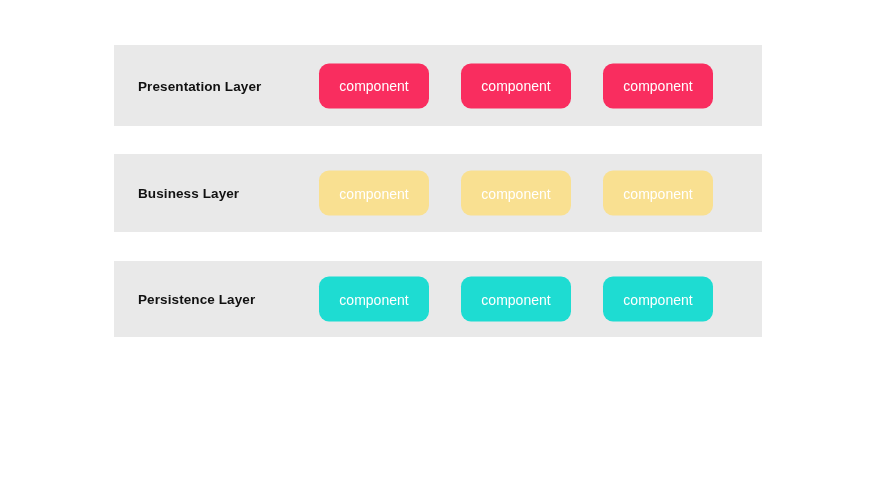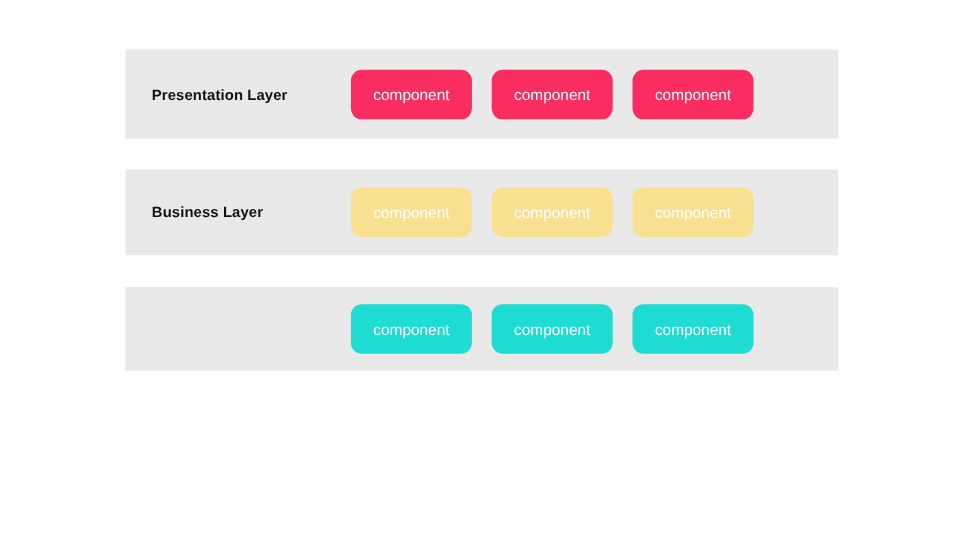--- a/index.html
+++ b/index.html
@@ -35,21 +35,21 @@
     color: #111111;
     white-space: nowrap;
     letter-spacing: 0.1px;
   }
   .components {
     position: absolute;
     left: 205px;
     top: 50%;
     transform: translateY(-50%);
     display: flex;
-    gap: 18px;
+    gap: 32px;
     align-items: center;
   }
   .comp {
     width: 110px;
     height: 45px;
     border-radius: 10px;
     display: flex;
     align-items: center;
     justify-content: center;
   }
@@ -98,20 +98,21 @@
       <div class="comp" style="background: rgb(249, 224, 145);">
         <span class="comp-label">component</span>
       </div>
       <div class="comp" style="background: rgb(249, 224, 145);">
         <span class="comp-label">component</span>
       </div>
     </div>
   </div>
 
   <div class="band band-2">
+    <div class="layer-label">Persistence Layer</div>
     <div class="components">
       <div class="comp" style="background: rgb(30, 220, 210);">
         <span class="comp-label">component</span>
       </div>
       <div class="comp" style="background: rgb(30, 220, 210);">
         <span class="comp-label">component</span>
       </div>
       <div class="comp" style="background: rgb(30, 220, 210);">
         <span class="comp-label">component</span>
       </div>

